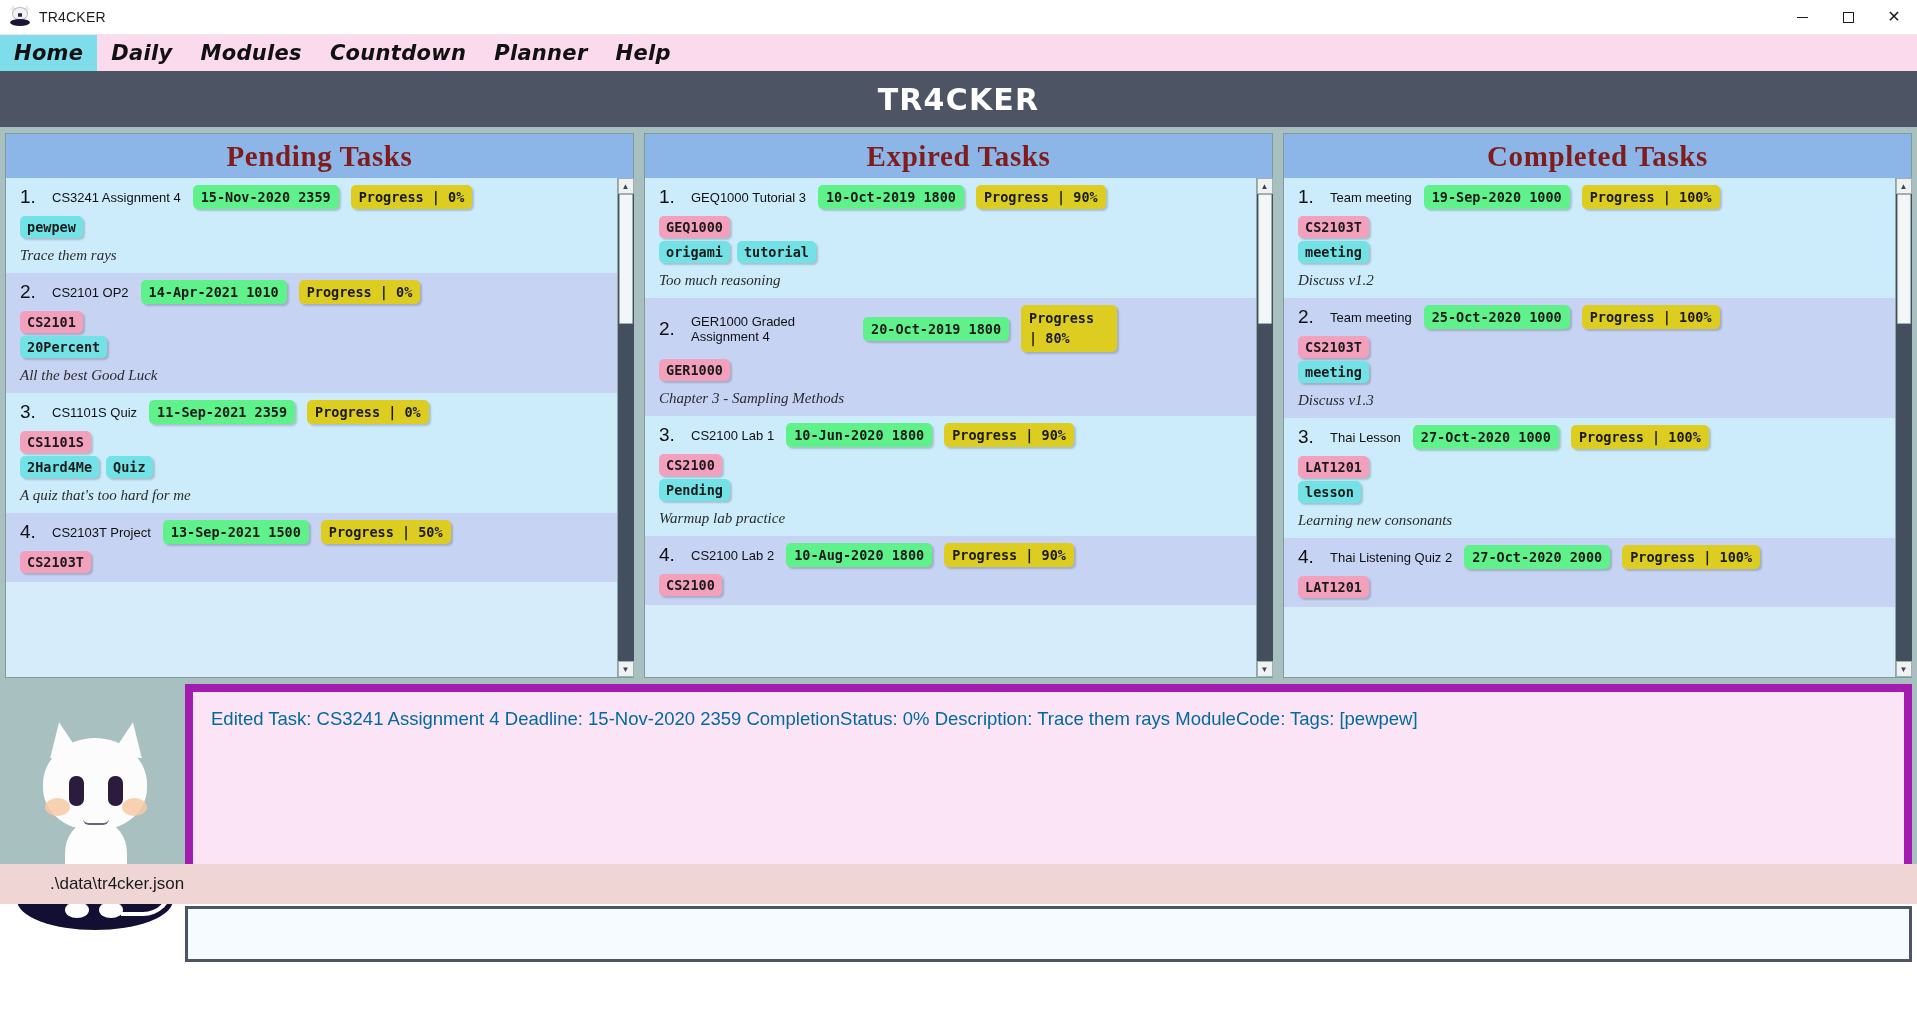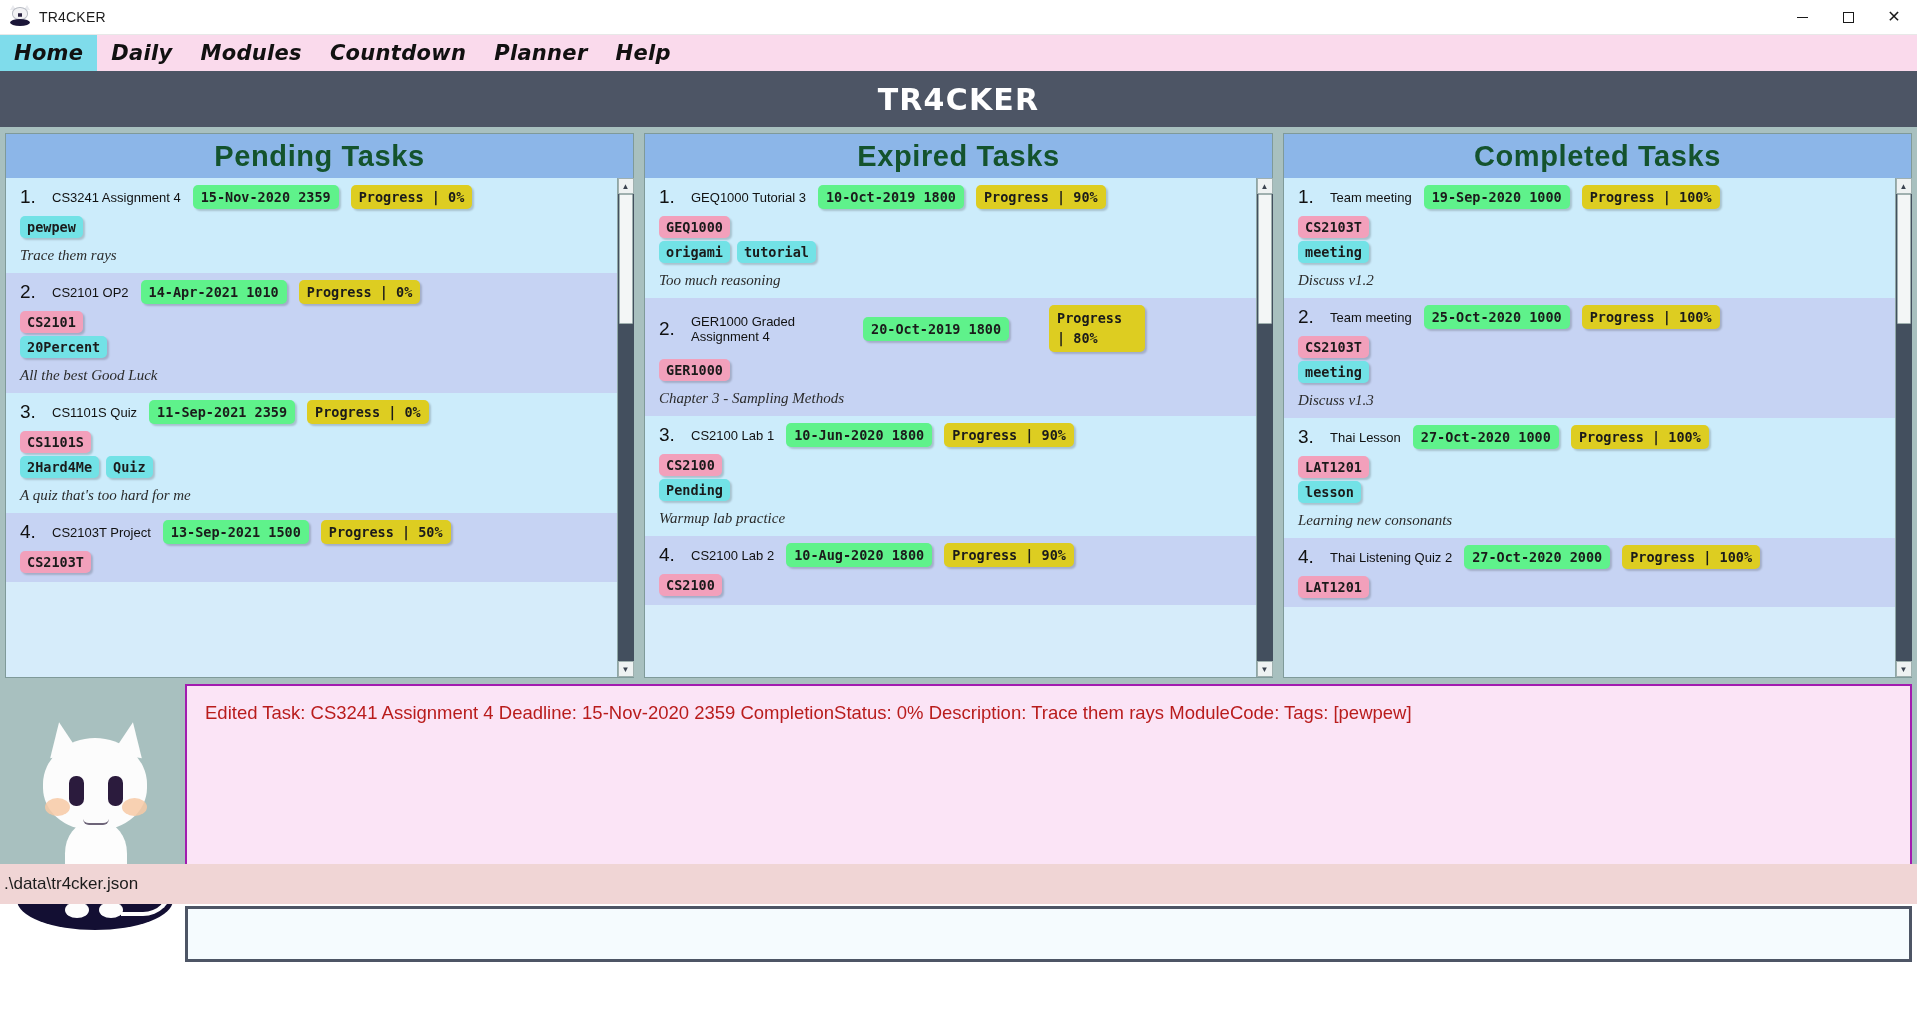--- a/index.html
+++ b/index.html
@@ -82,22 +82,22 @@
   .col {
     flex: 1 1 0; min-width: 0;
     display: flex; flex-direction: column;
     border: 1px solid #7f9a99;
     background: #ddeefb;
     position: relative;
   }
   .col-title {
     height: 44px; background: #8cb6e8; flex: none;
     display: flex; align-items: center; justify-content: center;
-    font-family: Liberation Sans, sans-serif;
-    font-size: 29px; font-weight: bold; color: #14532d; letter-spacing: .6px;
+    font-family: Liberation Serif, serif;
+    font-size: 29px; font-weight: bold; color: #7f1d1d; letter-spacing: .6px;
   }
   .col-body {
     flex: 1 1 auto; overflow: hidden; position: relative;
     background: #d6ecfa;
   }
   .task-list { position: absolute; left:0; top:0; right:16px; }
 
   
   .task {
     padding: 7px 10px 9px 14px;
@@ -117,21 +117,21 @@
   .task-title.wrap { max-width: 160px; }
 
   .pill {
     font-family: "DejaVu Sans Mono", monospace;
     font-size: 13.5px; font-weight: bold; color: #1b1b1b;
     padding: 4px 8px; border-radius: 5px; white-space: nowrap;
     box-shadow: 2px 2px 2px rgba(0,0,0,.18);
   }
   .pill.deadline { background: #5ff28b; }
   .pill.progress { background: #ddcd21; }
-  .pill.progress.wrap { white-space: normal; max-width: 96px; line-height: 1.45; margin-left: 28px; }
+  .pill.progress.wrap { white-space: normal; max-width: 96px; line-height: 1.45; }
 
   .tag-row { margin-top: 7px; }
   .tag {
     display: inline-block;
     font-family: "DejaVu Sans Mono", monospace;
     font-size: 13.5px; font-weight: bold; color: #1b1b1b;
     padding: 3px 7px; border-radius: 5px; margin-right: 7px;
     box-shadow: 2px 2px 2px rgba(0,0,0,.18);
   }
   .tag.module { background: #f2a0bb; }
@@ -213,42 +213,42 @@
   }
   .mascot .plug {
     position:absolute; left:148px; bottom:54px; width:22px; height:14px;
     background:#eceef0; border:1px solid #c8ccd2; border-radius:2px;
     transform: rotate(-30deg);
   }
 
   .io-stack { flex: 1 1 auto; display: flex; flex-direction: column; gap: 6px; min-width:0; }
   .result-box {
     height: 216px; background: #fbe4f6;
-    border: 2px solid #a21caf;
+    border: 8px solid #a21caf;
     padding: 14px 18px;
-    font-size: 18.5px; color: #b91c1c;
+    font-size: 18.5px; color: #0369a1;
     font-family: "Liberation Sans", sans-serif;
     overflow: hidden; line-height: 1.4;
   }
   .command-box {
     height: 56px; background: #f5fbfe;
     border: 3px solid #4d5565;
     padding: 8px 14px;
     font-size: 18px; color: #27262a;
     font-family: "Liberation Sans", sans-serif;
   }
 
   
   .statusbar {
     position: absolute; left: 0; right: 0; bottom: 0; height: 40px;
     background: #f0d5d5; display: flex; align-items: center;
     padding-left: 4px;
   }
   .statusbar span {
-    font-size: 17px; color: #1c1c1c; font-family: "Liberation Sans", sans-serif;
+    font-size: 17px; color: #1c1c1c; font-family: "Liberation Sans", sans-serif; margin-left: 46px;
   }
 </style>
 </head>
 <body>
 
 <div id="app">
 
   <div class="titlebar">
     <div class="titlebar-icon">
       <div class="tb-ear-l"></div>

